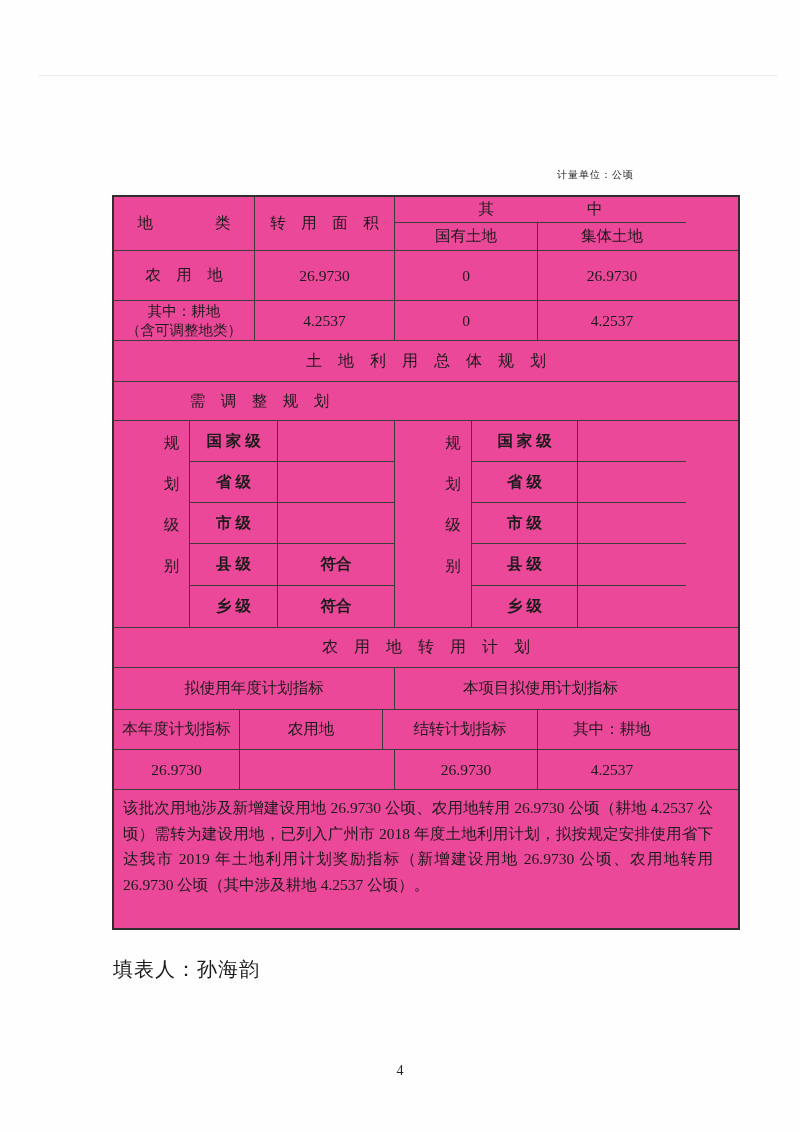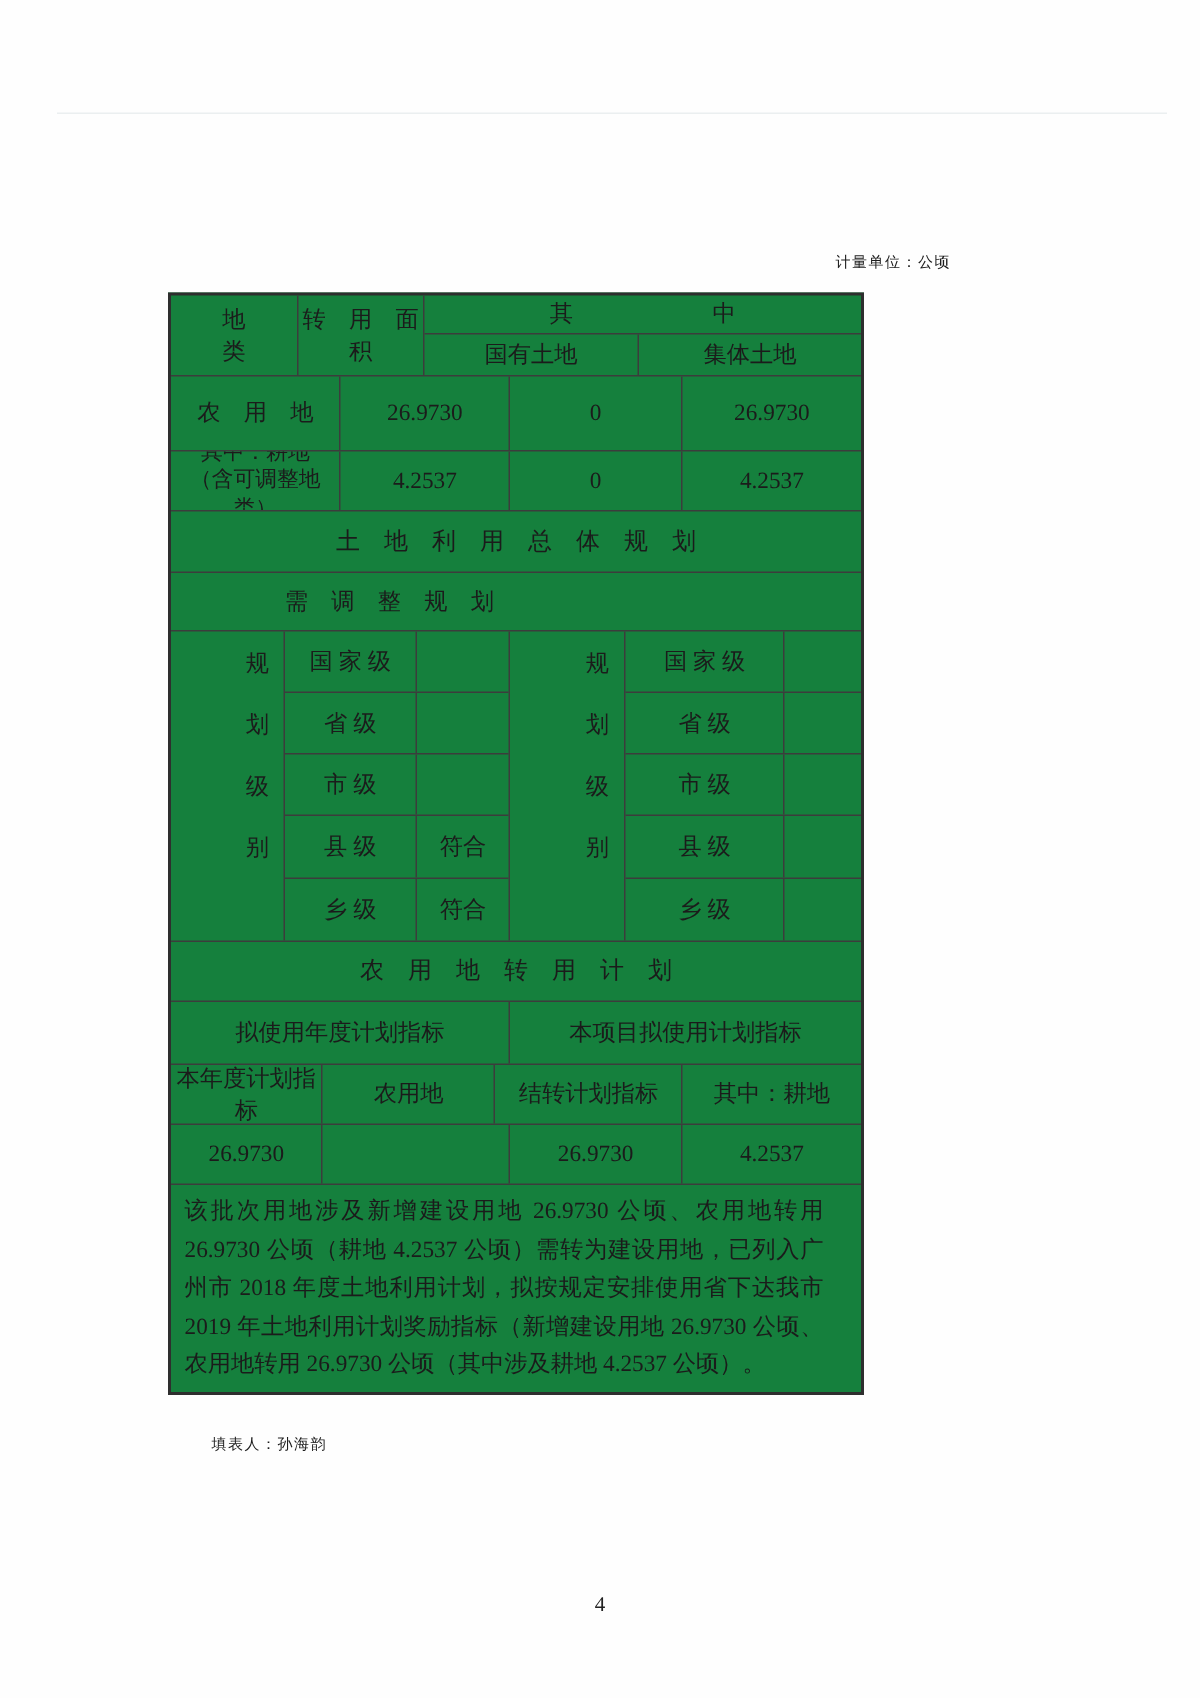--- a/index.html
+++ b/index.html
@@ -11,22 +11,22 @@
   }
   .scan-line{position:absolute;left:38px;right:22px;top:75px;height:1px;
     background:rgba(170,185,190,0.22);}
   .doc-title{
     position:absolute;top:110px;left:0;width:100%;text-align:center;
     font-family:"Liberation Sans","DejaVu Sans",sans-serif;
     font-weight:bold;font-size:21px;letter-spacing:3px;color:#111;
   }
   .unit-note{position:absolute;top:168px;right:166px;font-size:10px;letter-spacing:1px;}
   .tbl{
-    position:absolute;left:112px;top:195px;width:464px;
-    border:2px solid #2e2e2e;box-sizing:border-box;background:#15803d;
+    position:absolute;left:112px;top:195px;width:628px;
+    border:2px solid #2e2e2e;box-sizing:border-box;background:#ec4899;
   }
   .row{display:flex;border-bottom:1px solid #3c3c3c;box-sizing:border-box;}
   .cell{
     display:flex;align-items:center;justify-content:center;
     border-right:1px solid #3c3c3c;box-sizing:border-box;
     text-align:center;overflow:hidden;
   }
   .last{border-right:none !important;}
   .nbb{border-bottom:none !important;}
   .w141{width:141px}.w140{width:140px}.w143{width:143px}.w148{width:148px}
@@ -36,31 +36,31 @@
   .flex1{flex:1}
   .qz{display:flex;flex-direction:column;width:291px;box-sizing:border-box;}
   .qz-top{height:25px;border-bottom:1px solid #3c3c3c;display:flex;align-items:center;justify-content:center;}
   .qz-sub{display:flex;flex:1;}
   .two-line{display:flex;flex-direction:column;align-items:center;justify-content:center;font-size:14.5px;line-height:1.25;}
   .half{display:flex;box-sizing:border-box;padding-left:40px;}
   .half-l{border-right:1px solid #3c3c3c;}
   .vcol{border-right:1px solid #3c3c3c;box-sizing:border-box;display:block;}
   .vtext{width:17px;margin:1px auto 0;line-height:41px;text-align:center;word-break:break-all;font-size:15.5px;}
   .levels{flex:1;display:flex;flex-direction:column;}
-  .lrow{display:flex;height:41px;border-bottom:1px solid #3c3c3c;box-sizing:border-box;}
+  .lrow{display:flex;height:41px;border-bottom:1px solid #3c3c3c;box-sizing:border-box;font-weight:bold;}
   .lrow.h42{height:42px;}
   .lrow:last-child{border-bottom:none;flex:1;}
   .lname{display:flex;align-items:center;justify-content:center;border-right:1px solid #3c3c3c;box-sizing:border-box;}
   .lval{flex:1;display:flex;align-items:center;justify-content:center;}
   .note-cell{
     display:block;padding:5px 25px 0 9px;text-align:justify;
     line-height:25.5px;font-size:15.5px;border-right:none;
   }
   .section-title{font-size:16px;}
-  .filler{position:absolute;left:113px;top:956px;font-size:10px;letter-spacing:1px;margin-left:28px;}
+  .filler{position:absolute;left:113px;top:956px;font-size:20px;letter-spacing:1px;}
   .pageno{position:absolute;top:1063px;left:0;width:100%;text-align:center;font-size:14px;color:#222;}
 </style>
 </head>
 <body>
 
 <div class="sheet">
 
   <div class="scan-line"></div>
 
 

